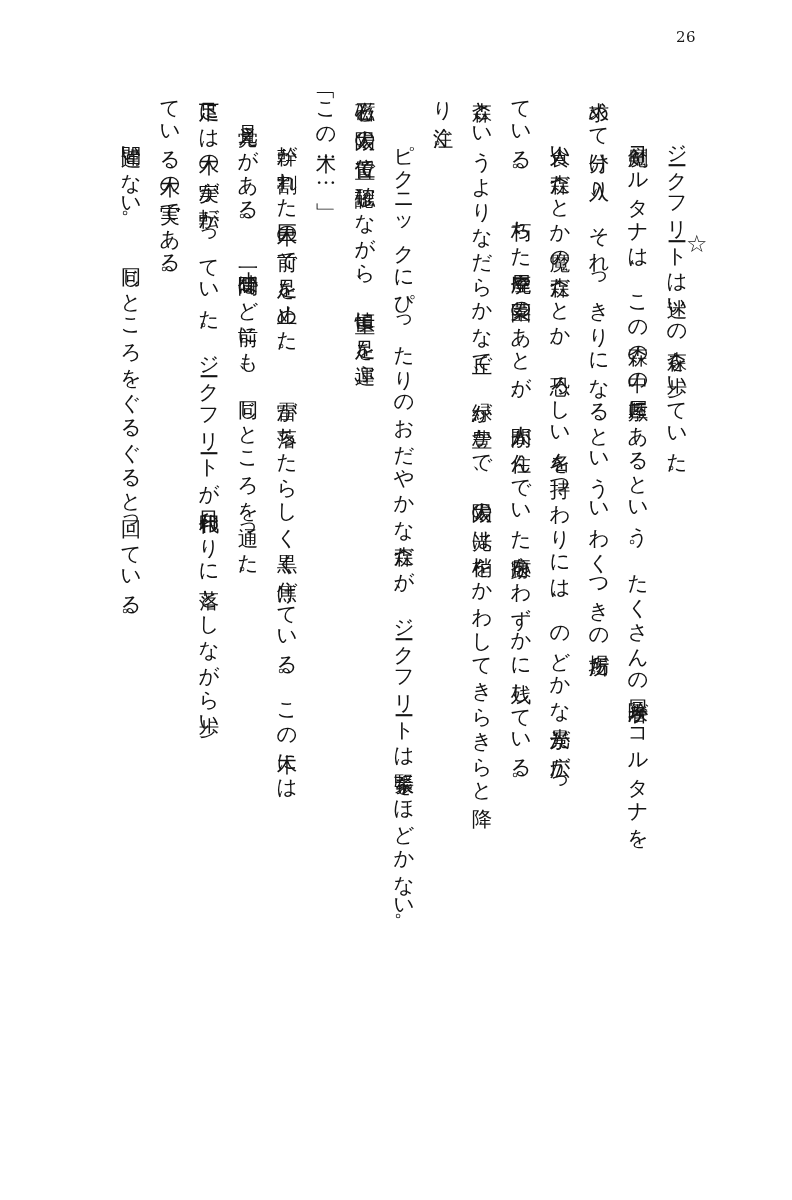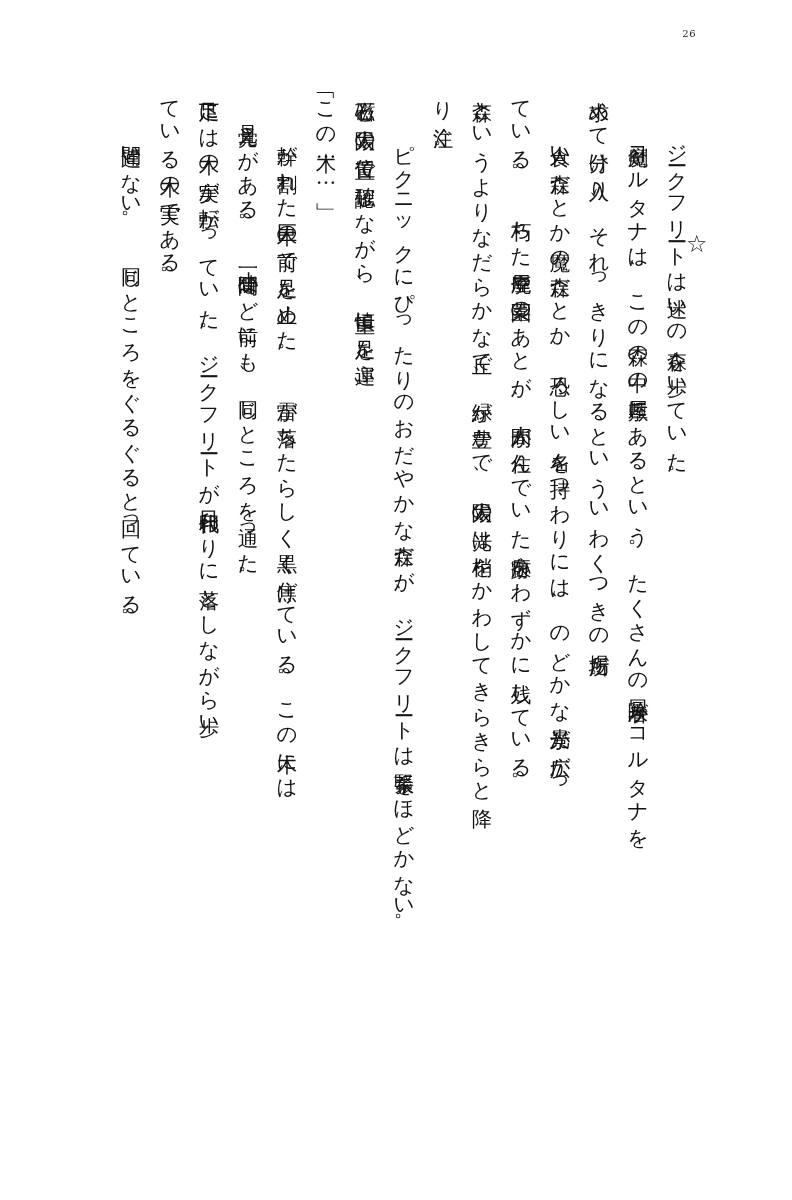--- a/index.html
+++ b/index.html
@@ -22,21 +22,21 @@
     top: 0;
     width: 792px;
     height: 1200px;
     background: #ffffff;
   }
 
   .page-number {
     position: absolute;
     top: 28px;
     right: 96px;
-    font-size: 10px;
+    font-size: 15px;
     letter-spacing: 0.5px;
     color: #1a1a1a;
     font-family: "DejaVu Serif", "Liberation Serif", serif;
   }
 
   .star-mark {
     position: absolute;
     top: 232px;
     left: 686px;
     font-size: 24px;

